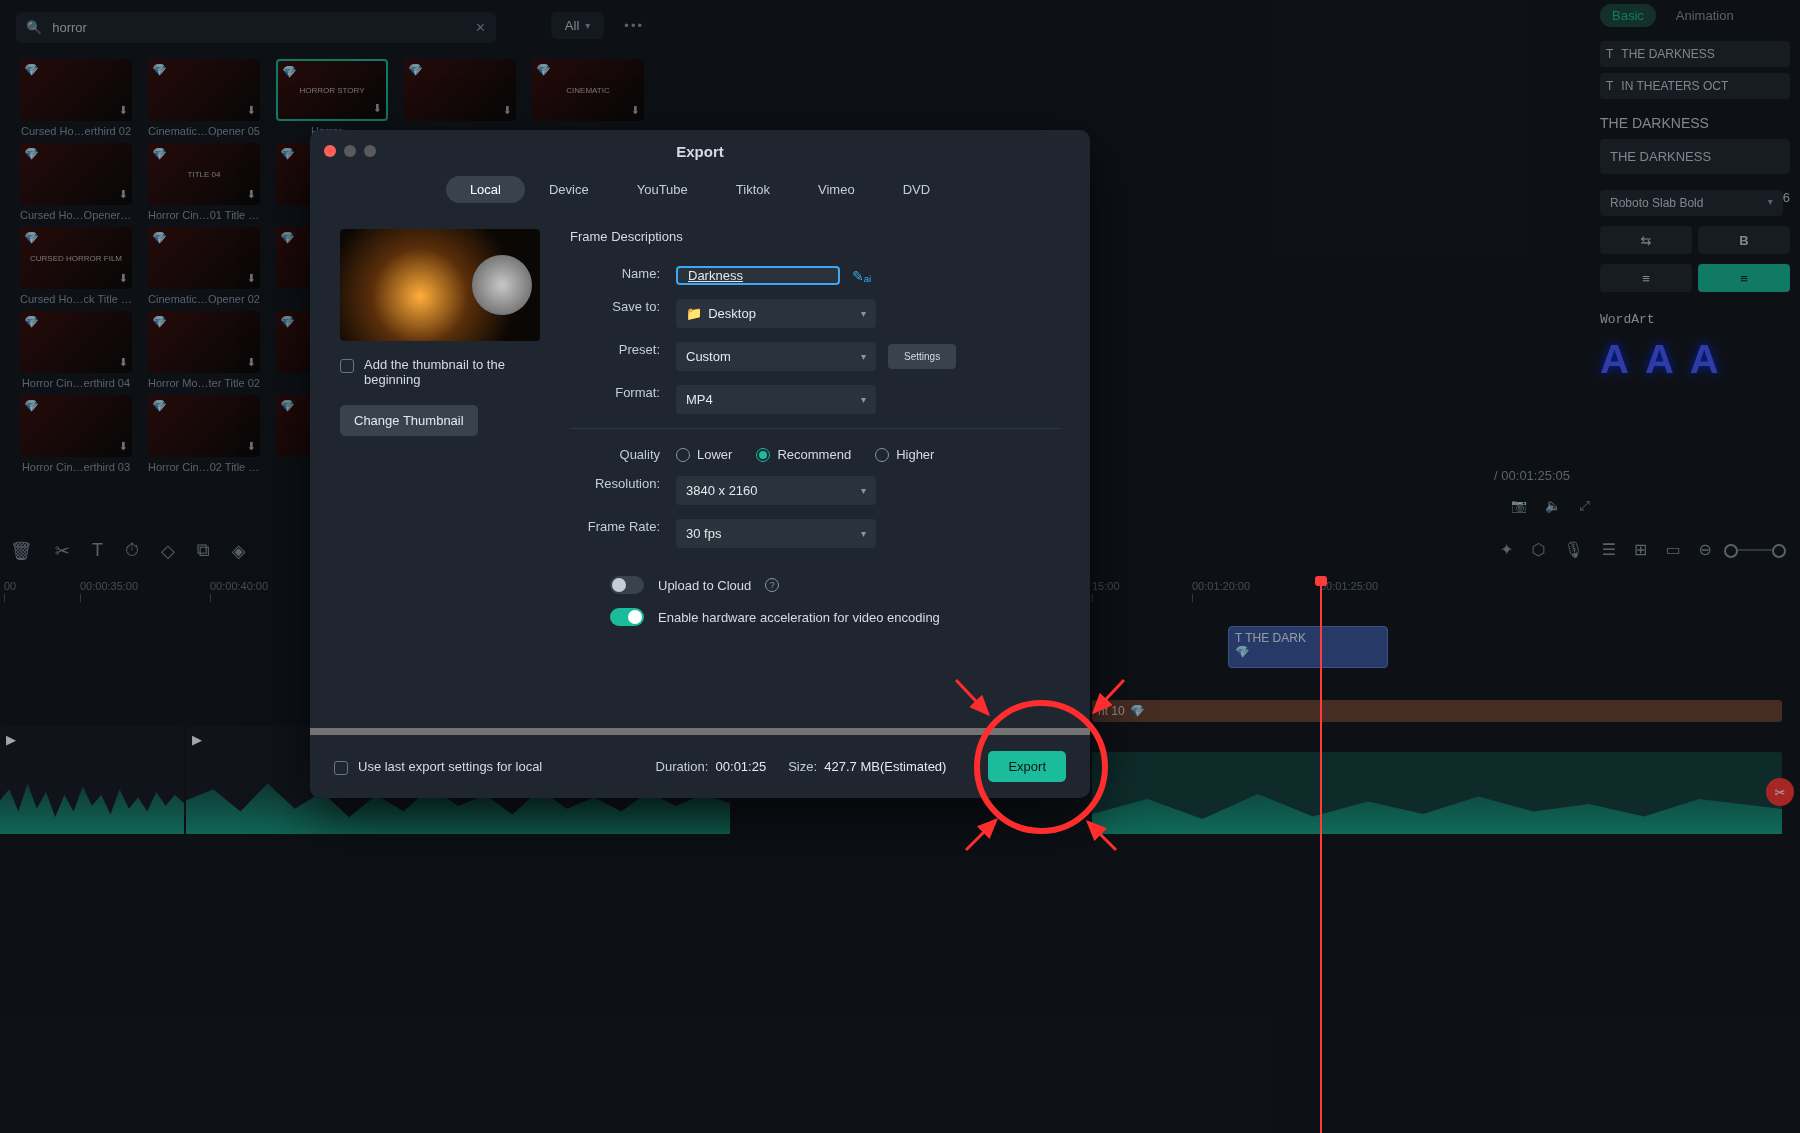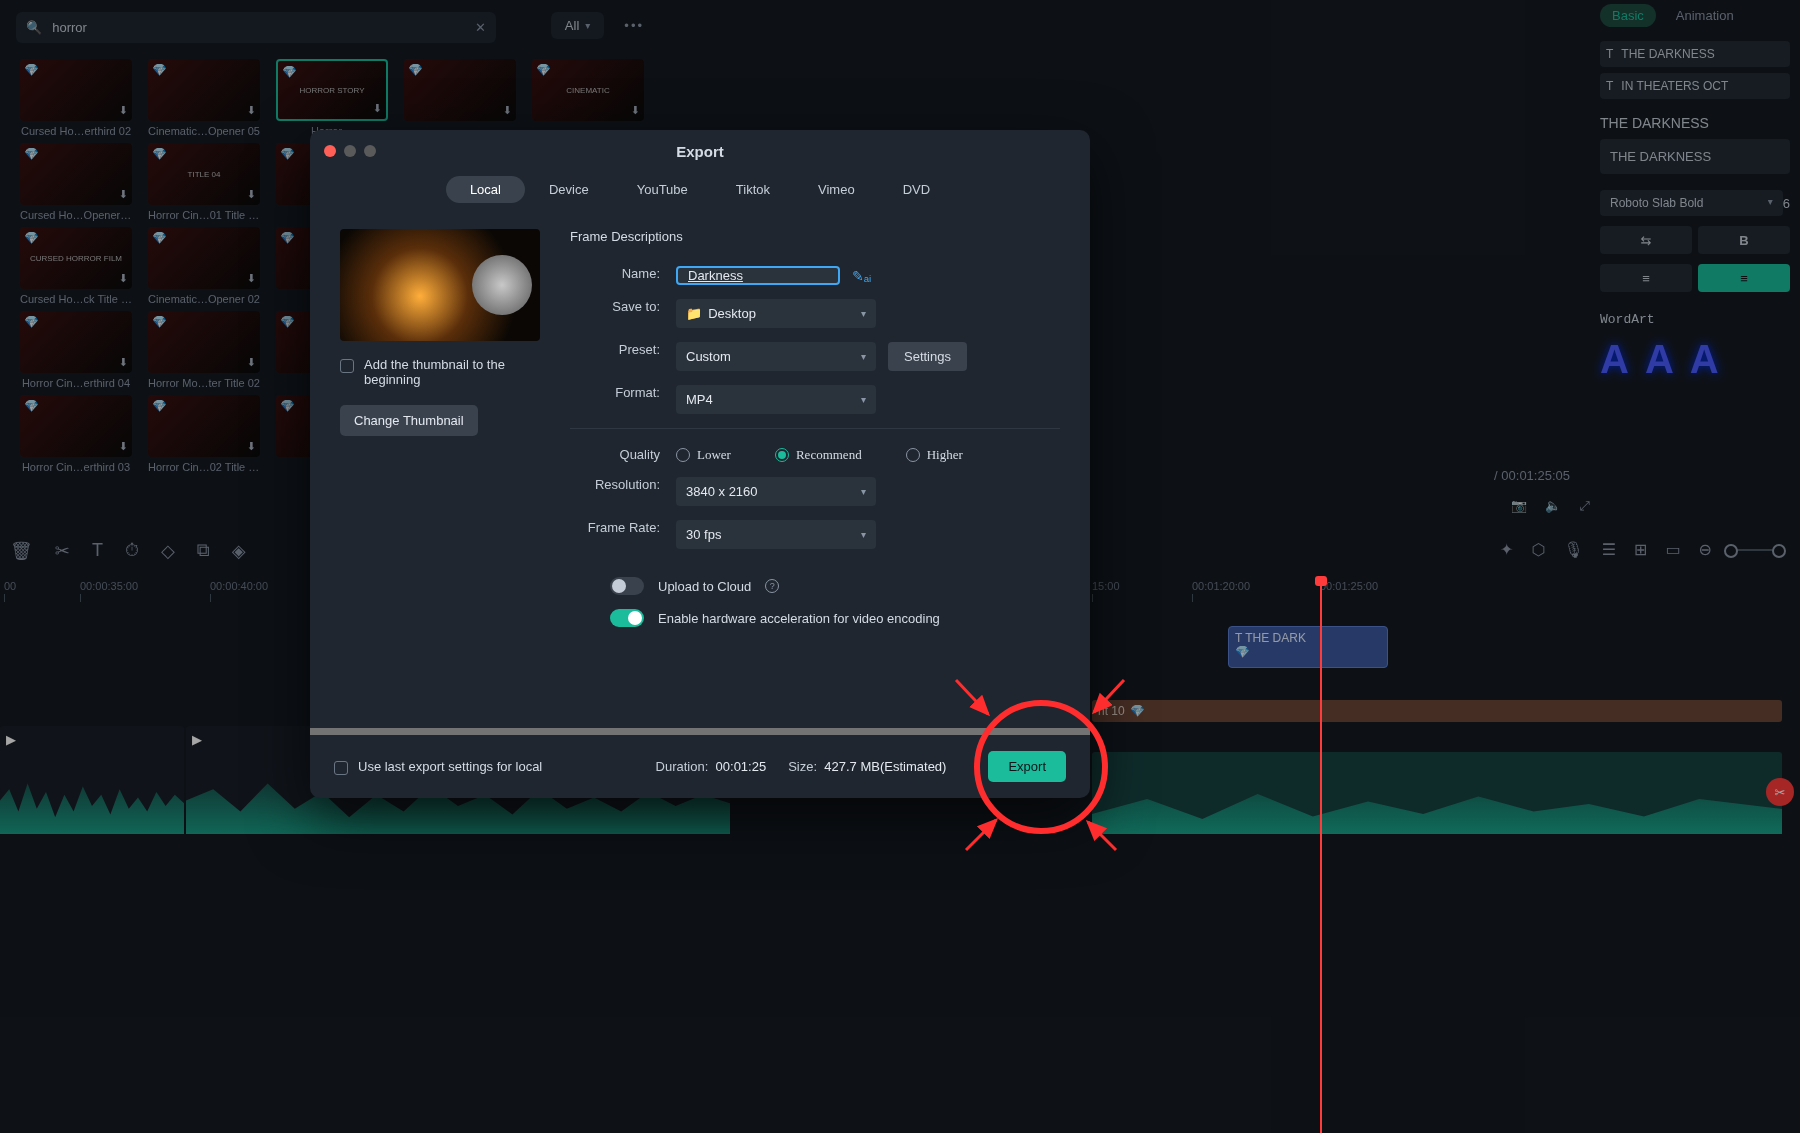--- a/index.html
+++ b/index.html
@@ -44,21 +44,21 @@
 .tpl-label { font-size: 11px; color: #8a95a5; white-space: nowrap; overflow: hidden; text-overflow: ellipsis; max-width: 112px; }
 
 
 .right-panel { position: absolute; top: 0; right: 0; width: 210px; height: 530px; padding: 4px 10px; }
 .tab-row { display: flex; gap: 20px; font-size: 13px; margin-bottom: 14px; }
 .tab-basic { background: #1e4a40; color: #1abc9c; padding: 4px 12px; border-radius: 12px; }
 .tab-anim { color: #8a95a5; padding: 4px 0; }
 .layer-item { display: flex; align-items: center; gap: 8px; padding: 6px; background: #232b35; margin-bottom: 6px; border-radius: 4px; font-size: 12px; }
 .title-label { font-size: 14px; color: #c5cdd8; margin: 16px 0 8px; }
 .title-input { background: #232b35; border-radius: 4px; padding: 10px; font-size: 13px; color: #c5cdd8; margin-bottom: 16px; }
-.font-row { display: flex; align-items: center; }
+.font-row { display: flex; align-items: flex-start; }
 .font-select { flex: 1; background: #232b35; padding: 6px 10px; border-radius: 4px; font-size: 12px; display: flex; justify-content: space-between; }
 .style-row { display: flex; gap: 6px; margin-top: 10px; }
 .style-btn { flex: 1; background: #232b35; height: 28px; border-radius: 4px; display: flex; align-items: center; justify-content: center; }
 .style-btn.active { background: #1abc9c; color: #0f1419; }
 .wordart-label { font-size: 13px; margin: 20px 0 10px; font-family: Liberation Mono, monospace; }
 .wordart-row { display: flex; gap: 16px; }
 .wordart-item { font-size: 40px; font-weight: 900; color: #4a5bff; text-shadow: 0 0 10px #0033ff; }
 
 
 .timeline-tools { position: absolute; top: 540px; left: 10px; display: flex; gap: 22px; color: #8a95a5; font-size: 18px; }
@@ -123,25 +123,25 @@
 .export-right { flex: 1; }
 .section-label { font-size: 13px; margin-bottom: 22px; }
 .form-row { display: flex; align-items: flex-start; margin-bottom: 14px; }
 .form-label { width: 106px; text-align: right; padding-right: 16px; font-size: 13px; color: #c5cdd8; }
 .form-field { flex: 1; display: flex; align-items: center; gap: 12px; }
 .text-input { background: #2a323b; border: 2px solid #3fa8f4; border-radius: 4px; padding: 0 10px; color: #e4e9f0; font-size: 13px; width: 164px; text-decoration: underline; }
 .select { background: #2a323b; border-radius: 4px; padding: 7px 10px; color: #e4e9f0; font-size: 13px; width: 200px; display: flex; justify-content: space-between; align-items: center; }
 .chev { color: #8a95a5; font-size: 10px; }
 .folder-icon { color: #3fa8f4; margin-right: 6px; }
 .ai-icon { color: #3fa8f4; font-size: 14px; }
-.settings-btn { background: #3a424d; padding: 7px 16px; border-radius: 4px; font-size: 13px; }
+.settings-btn { background: #3a424d; padding: 7px 16px; border-radius: 4px; font-size: 10px; }
 
 .hr { border: none; border-top: 1px solid #2f3742; margin: 8px 0 18px; }
 
-.radios { display: flex; gap: 44px; font-family: Liberation Serif, serif; }
+.radios { display: flex; gap: 24px; }
 .radio { display: flex; align-items: center; gap: 7px; font-size: 13px; }
 .radio-dot { width: 14px; height: 14px; border: 1.5px solid #8a95a5; border-radius: 50%; display: inline-block; }
 .radio-dot.on { border-color: #1abc9c; position: relative; }
 .radio-dot.on::after { content:''; position:absolute; inset:2px; background:#1abc9c; border-radius:50%; }
 
 .toggle-row { display: flex; align-items: center; gap: 14px; font-size: 13px; margin-top: 28px; margin-left: 40px; }
 .toggle { width: 34px; height: 18px; background: #3a424d; border-radius: 10px; position: relative; }
 .toggle::after { content:''; position:absolute; top:2px; left:2px; width:14px; height:14px; background:#c5cdd8; border-radius:50%; }
 .toggle.on { background: #1abc9c; }
 .toggle.on::after { left: 18px; background: #fff; }

